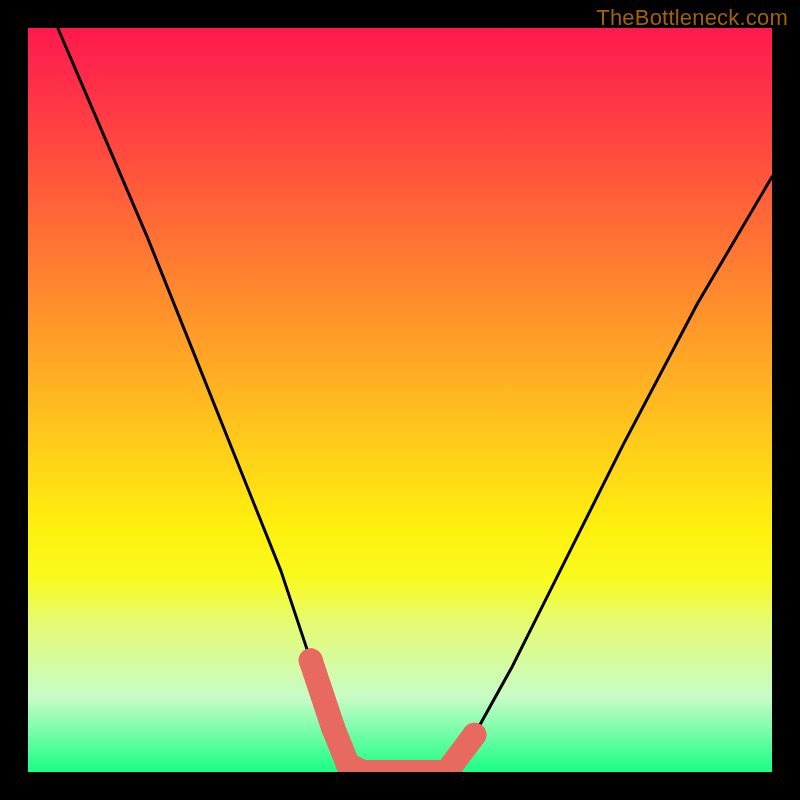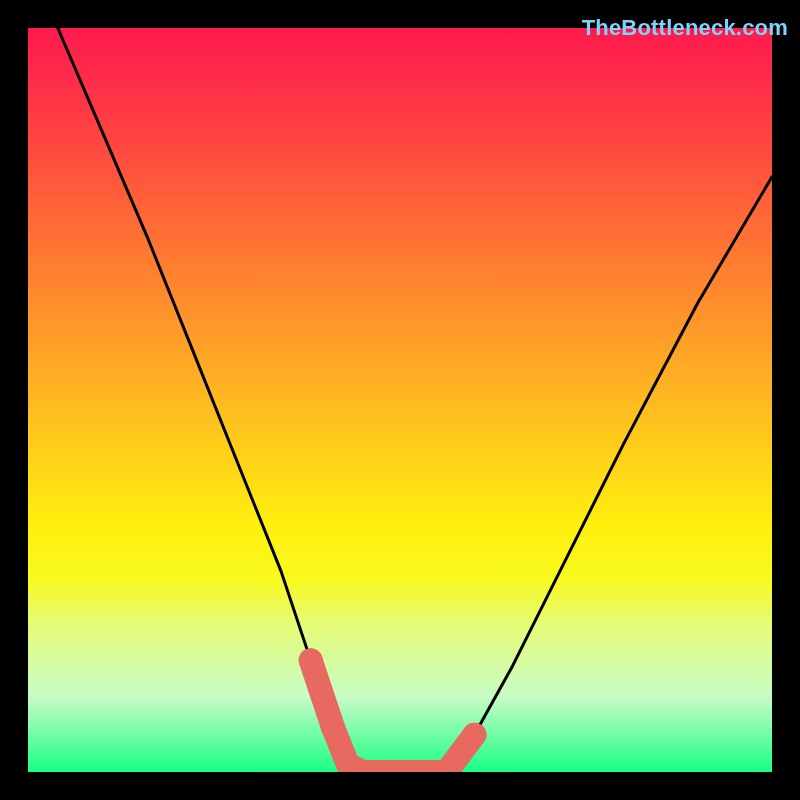--- a/index.html
+++ b/index.html
@@ -27,26 +27,26 @@
       #ffd318 58%,
       #fff00e 67%,
       #f8fa1e 74%,
       #e6fb74 80%,
       #c6fcc6 90%,
       #19ff84 100%
     );
   }
   .watermark {
     position: absolute;
-    top: 15px;
+    top: 5px;
     right: 12px;
-    color: #7dd3fc;
+    color: #a16207;
     font-size: 22px;
     letter-spacing: 0.2px;
-    font-weight: 700;
+    font-weight: 400;
     z-index: 5;
   }
   svg {
     position: absolute;
     left: 0;
     top: 0;
   }
 </style>
 </head>
 <body>

